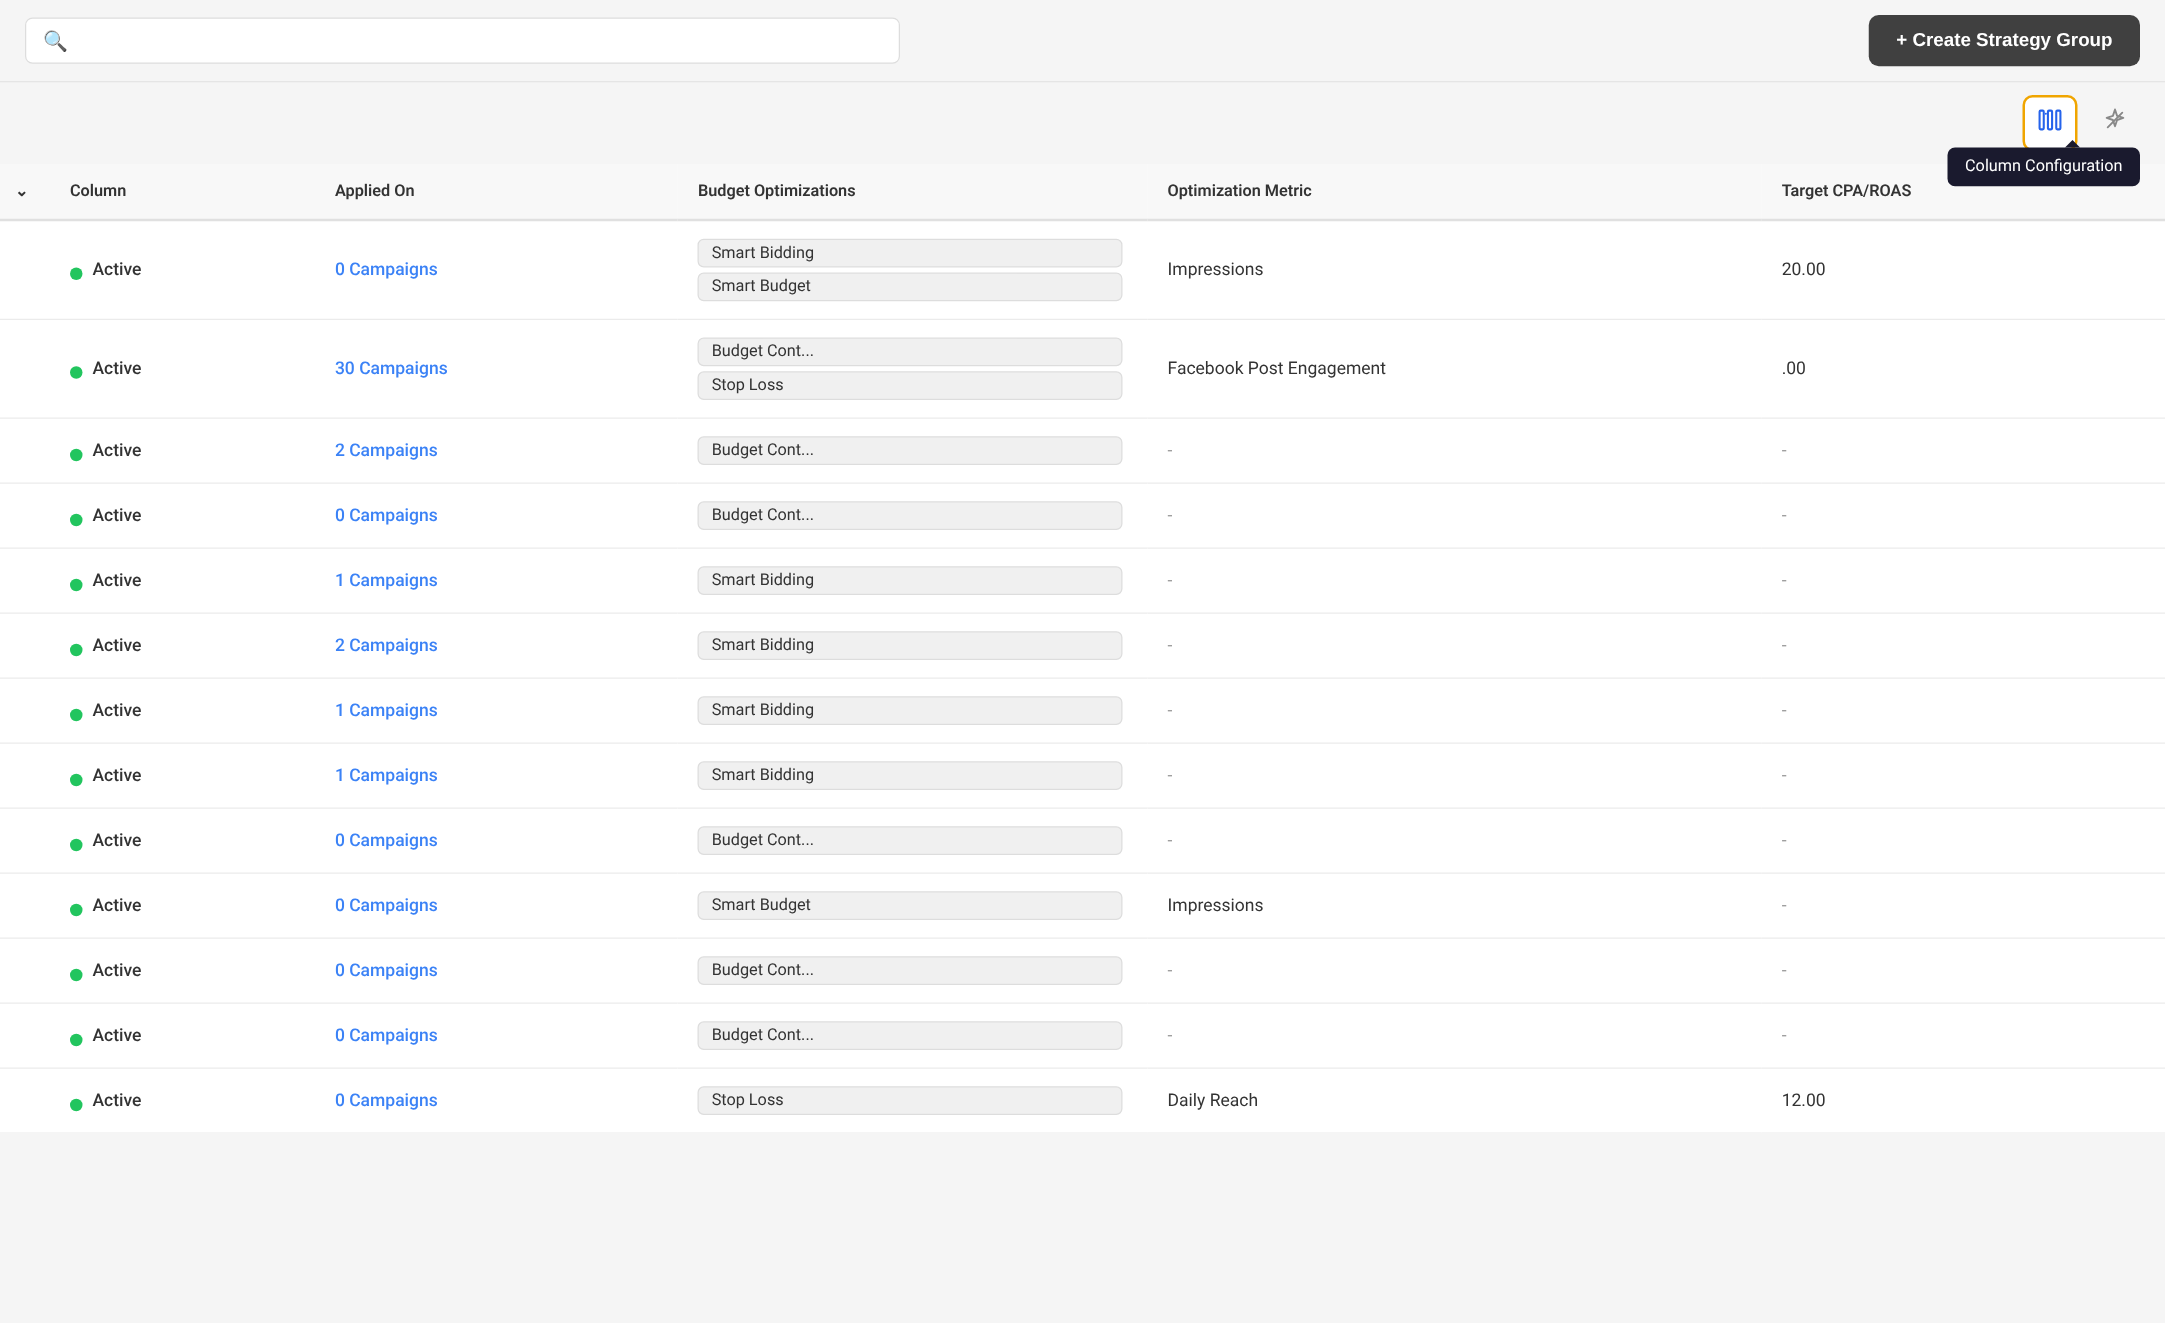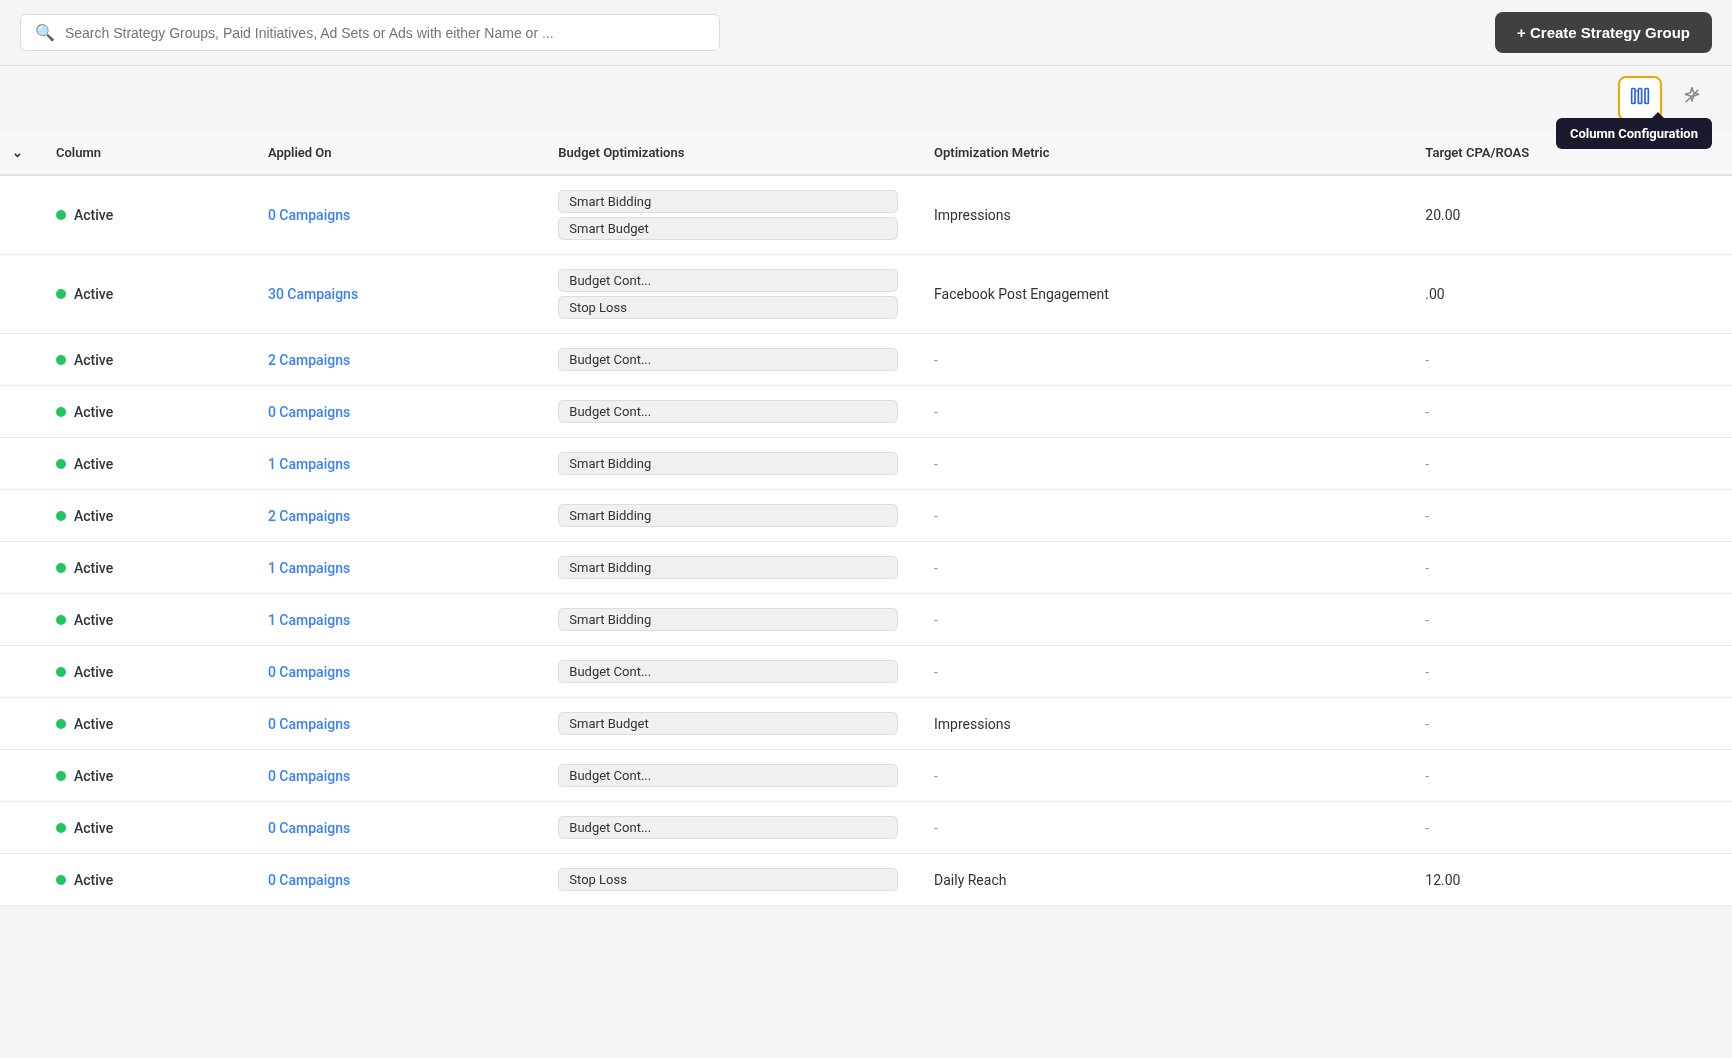--- a/index.html
+++ b/index.html
@@ -57,21 +57,20 @@
     }
 
     .toolbar {
       display: flex;
       justify-content: flex-end;
       align-items: center;
       padding: 10px 20px;
       background: #f5f5f5;
       gap: 10px;
       position: relative;
-      font-weight: bold;
     }
 
     .icon-btn {
       background: #fff;
       border: 2px solid #f0a500;
       border-radius: 8px;
       padding: 8px 10px;
       cursor: pointer;
       font-size: 18px;
       color: #2563eb;
@@ -146,21 +145,21 @@
 
     td {
       padding: 14px 16px;
       border-bottom: 1px solid #ebebeb;
       vertical-align: middle;
       font-size: 14px;
     }
 
     .status-active {
       display: flex;
-      align-items: center;
+      align-items: flex-end;
       gap: 8px;
       color: #333;
       font-weight: 500;
     }
 
     .dot-active {
       width: 10px;
       height: 10px;
       border-radius: 50%;
       background: #22c55e;
@@ -193,21 +192,20 @@
     }
 
     .dash { color: #999; }
   </style>
 </head>
 <body>
 
 <div class="top-bar">
   <div class="search-container">
     <span class="search-icon-wrap">🔍</span>
-    <input class="search-input" type="text" placeholder="Search Strategy Groups, Paid Initiatives, Ad Sets or Ads with either Name or ..." style="">
   </div>
   <button class="create-btn">+ Create Strategy Group</button>
 </div>
 
 <div class="toolbar">
   <button class="icon-btn" title="">
     <span>
       
       <svg width="20" height="20" viewBox="0 0 24 24" fill="none" stroke="#2563eb" stroke-width="2" stroke-linecap="round" stroke-linejoin="round">
         <line x1="8" y1="6" x2="8" y2="6"></line>

